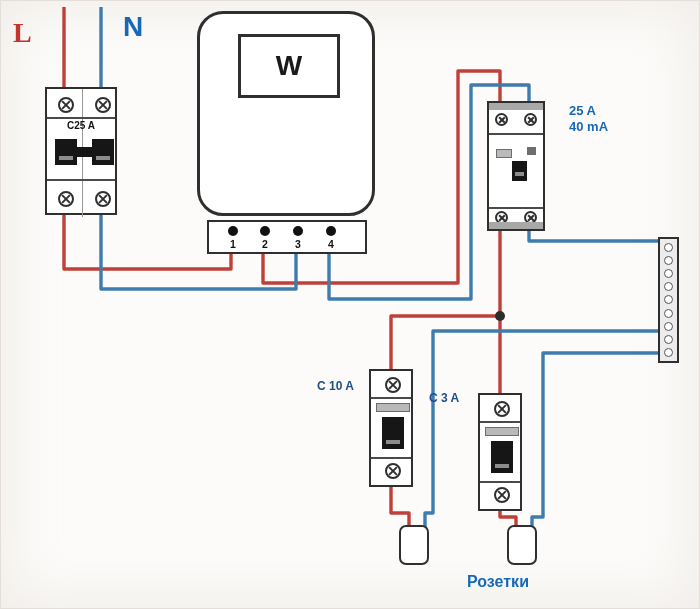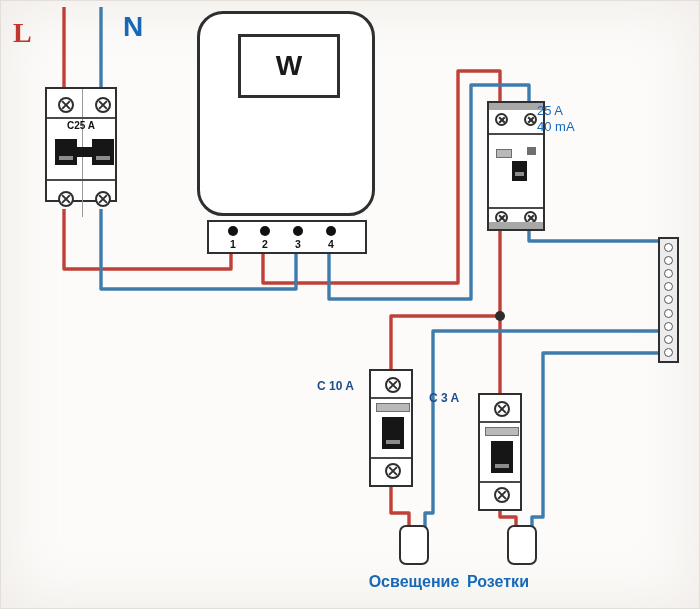--- a/index.html
+++ b/index.html
@@ -29,21 +29,21 @@
   .graywin{position:absolute;background:#b9b9b9;border:1px solid #6d6d6d;box-sizing:border-box;}
   .b2-label{position:absolute;left:0;right:0;top:31px;text-align:center;font-size:10px;font-weight:bold;color:#111;}
   .meter{left:196px;top:10px;width:178px;height:205px;border-radius:26px;border-width:3px;}
   .meter-window{position:absolute;left:38px;top:20px;width:102px;height:64px;border:3px solid var(--border_dark,#2f2f2f);
                 box-sizing:border-box;display:flex;align-items:center;justify-content:center;
                 font-size:28px;font-weight:bold;color:#1a1a1a;background:#fff;}
   .tblock{left:206px;top:219px;width:160px;height:34px;}
   .tcell{position:absolute;top:4px;width:24px;display:flex;flex-direction:column;align-items:center;}
   .tdot{width:10px;height:10px;border-radius:50%;background:#111;}
   .tnum{font-size:10.5px;font-weight:bold;color:#111;margin-top:2px;}
-  .rcd-rating{position:absolute;left:536px;top:102px;z-index:3;font-size:13px;font-weight:normal;
+  .rcd-rating{position:absolute;left:568px;top:102px;z-index:3;font-size:13px;font-weight:bold;
               color:var(--label_blue,#1769b8);line-height:1.2;}
   .b-label{position:absolute;z-index:3;font-size:12px;font-weight:bold;color:var(--label_navy,#1d4e8c);
            width:46px;text-align:left;}
   .strip{left:657px;top:236px;width:21px;height:126px;background:#ececec;display:flex;flex-direction:column;
          justify-content:space-evenly;align-items:center;}
   .hole{width:9px;height:9px;border-radius:50%;border:1.5px solid #555;background:#fff;box-sizing:border-box;}
   .load{border-radius:7px;}
   .load-label{position:absolute;z-index:3;font-size:16px;font-weight:bold;color:var(--label_blue,#1769b8);
               text-align:center;}
 </style>
@@ -67,21 +67,21 @@
     <polyline class="wb" points="328,228 328,298 470,298 470,84 528,84 528,106"></polyline>
     <polyline class="wb" points="528,226 528,240 662,240"></polyline>
     <polyline class="wb" points="662,330 432,330 432,512 424,512 424,530"></polyline>
     <polyline class="wb" points="662,352 542,352 542,516 531,516 531,530"></polyline>
     <circle cx="499" cy="315" r="5" fill="#2d2d2d"></circle>
   </svg>
 
   <div class="lbl lbl-l">L</div>
   <div class="lbl lbl-n">N</div>
 
-  <div class="comp" style="left:44px;top:86px;width:72px;height:115px;">
+  <div class="comp" style="left:44px;top:86px;width:72px;height:128px;">
     <div class="vline" style="left:35px;top:0;height:128px;"></div>
     <span class="screw" style="left:11px;top:8px;"></span>
     <span class="screw" style="left:48px;top:8px;"></span>
     <div class="hline" style="left:0;top:28px;width:68px;"></div>
     <div class="b2-label">C25 A</div>
     <div class="toggle" style="left:8px;top:50px;width:22px;height:26px;"></div>
     <div class="toggle" style="left:45px;top:50px;width:22px;height:26px;"></div>
     <div class="tiebar" style="left:28px;top:58px;width:18px;height:10px;"></div>
     <div class="hline" style="left:0;top:90px;width:68px;"></div>
     <span class="screw" style="left:11px;top:102px;"></span>
@@ -159,16 +159,15 @@
     <span class="hole"></span>
     <span class="hole"></span>
     <span class="hole"></span>
     <span class="hole"></span>
     <span class="hole"></span>
   </div>
 
   <div class="comp load" style="left:398px;top:524px;width:30px;height:40px;"></div>
   <div class="comp load" style="left:506px;top:524px;width:30px;height:40px;"></div>
 
-  <div class="load-label" style="left:358px;top:572px;width:110px;">Освещение</div>
   <div class="load-label" style="left:452px;top:572px;width:90px;">Розетки</div>
 
 </div>
 
 </body></html>

